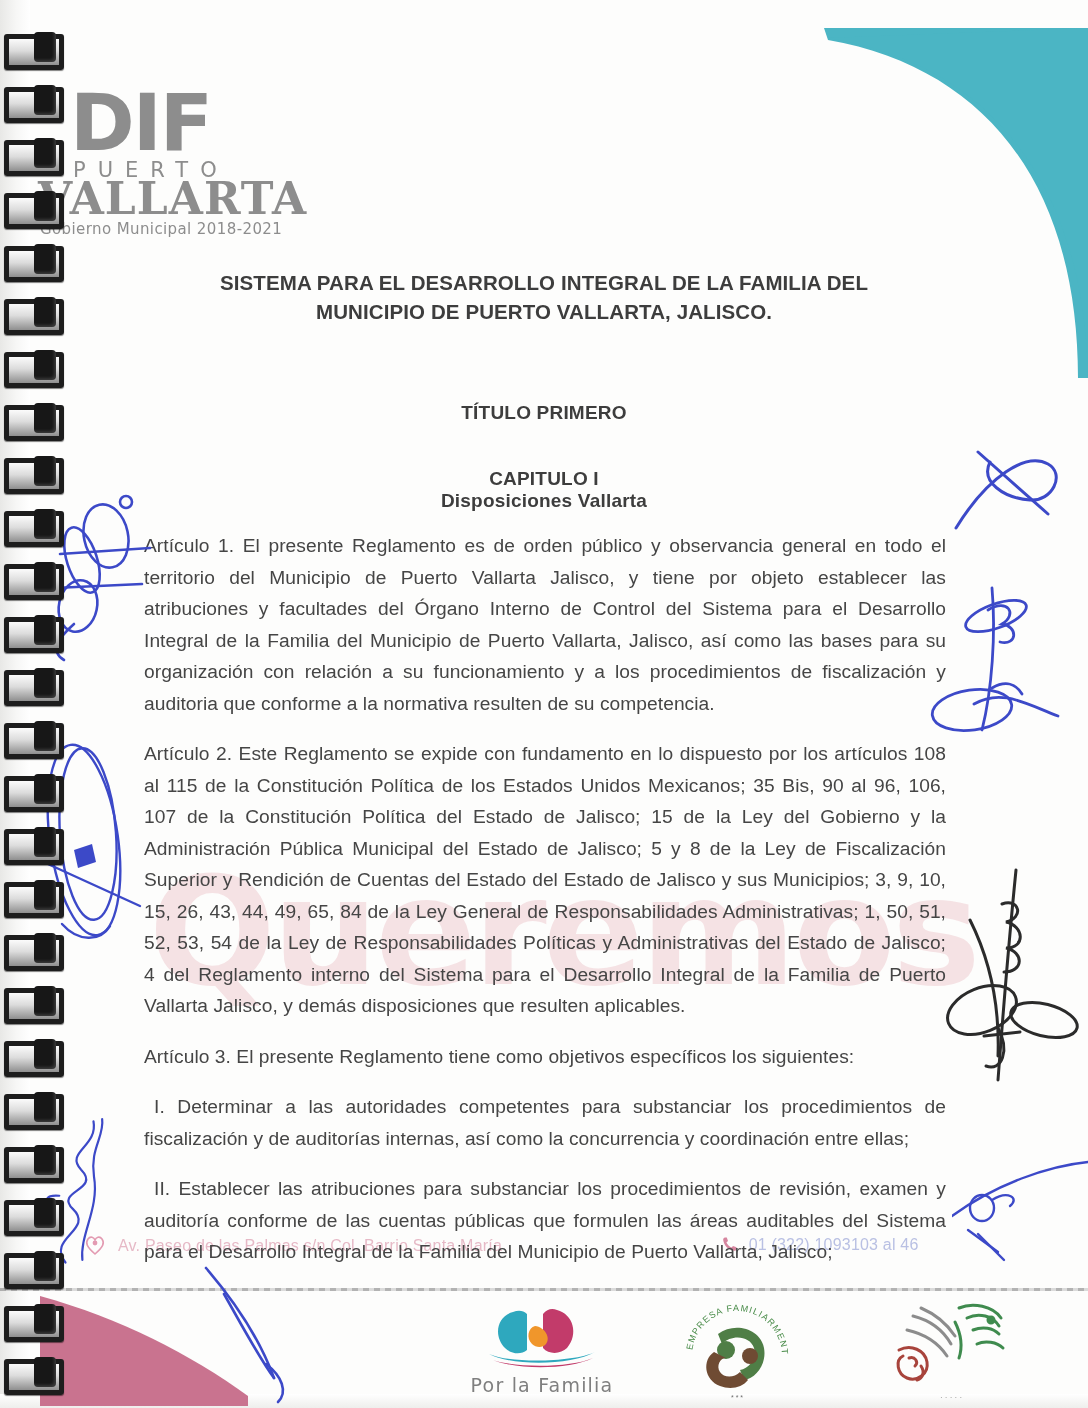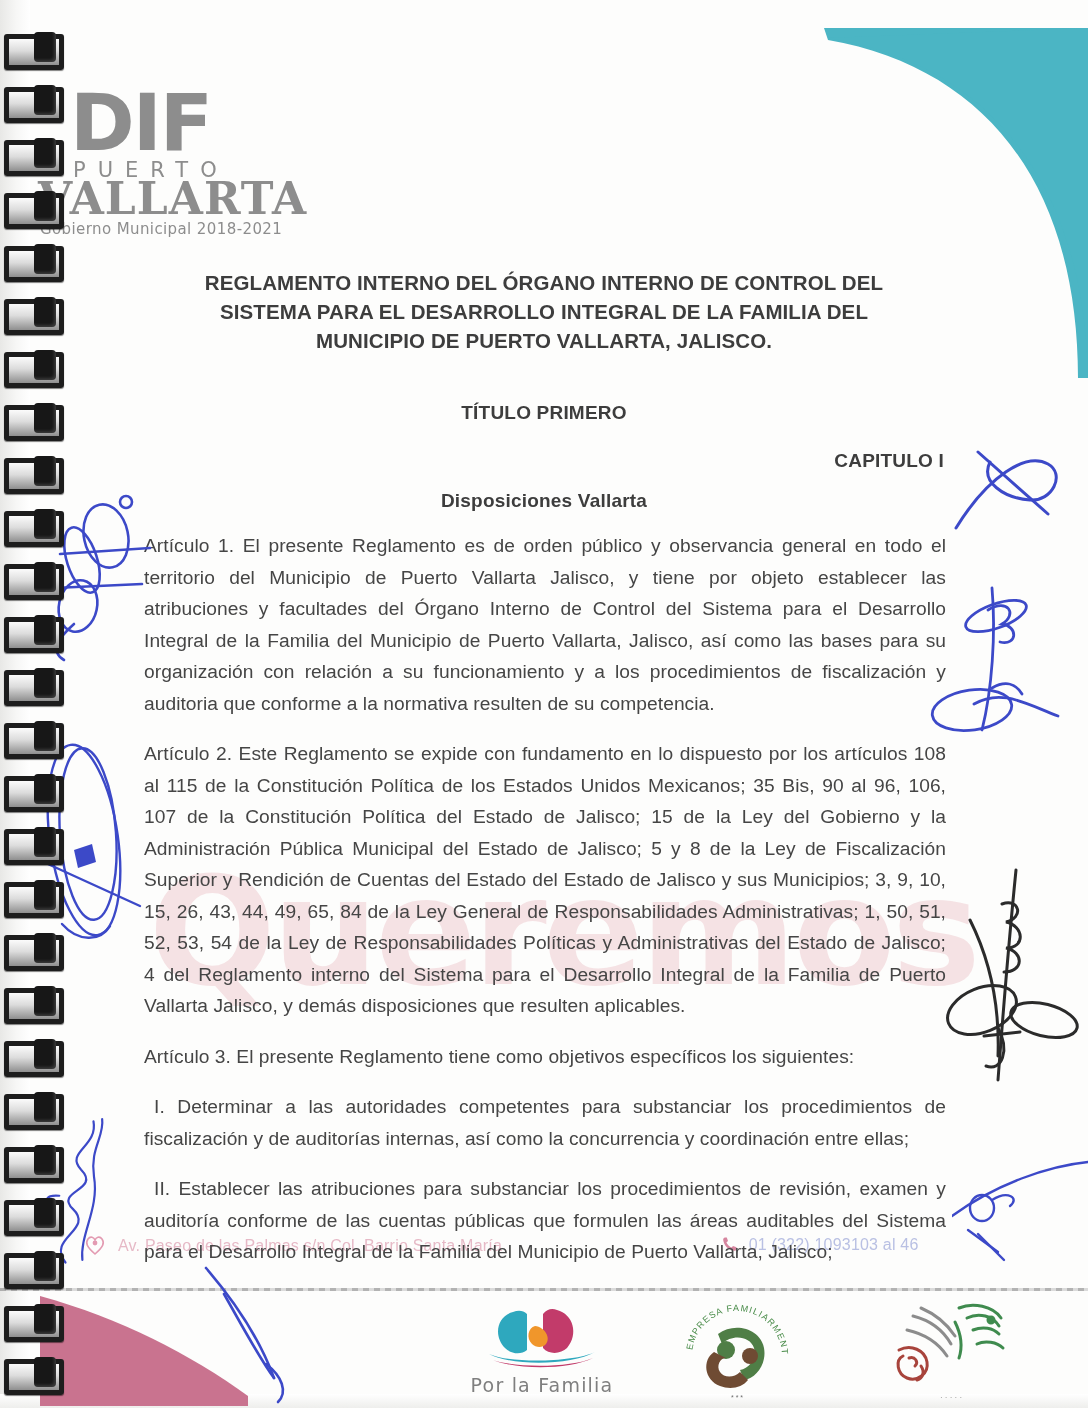--- a/index.html
+++ b/index.html
@@ -54,21 +54,21 @@
 
   
   #doc{position:absolute;left:0;top:0;width:1088px;z-index:12;}
 
   .doc-title{position:absolute;left:144px;top:268px;width:800px;
       text-align:center;font-size:20.5px;font-weight:700;line-height:1.42;
       color:#3d3d3d;letter-spacing:.1px;}
 
   .heading1{position:absolute;left:144px;top:402px;width:800px;text-align:center;
       font-size:19px;font-weight:700;color:#3d3d3d;letter-spacing:.2px;}
-  .heading2{position:absolute;left:144px;top:450px;width:800px;text-align:right;
+  .heading2{position:absolute;left:144px;top:468px;width:800px;text-align:center;
       font-size:19px;font-weight:700;color:#3d3d3d;letter-spacing:.2px;}
   .heading3{position:absolute;left:144px;top:490px;width:800px;text-align:center;
       font-size:19px;font-weight:700;color:#3d3d3d;letter-spacing:.2px;}
 
   #paras{position:absolute;left:144px;top:530px;width:802px;}
   .para{font-size:19.2px;line-height:31.5px;color:#454545;
       text-align:justify;text-justify:inter-word;margin:0 0 19px 0;
       letter-spacing:.05px;}
   .para.indent{text-indent:10px;}
 
@@ -112,21 +112,20 @@
   <div id="logo">
     <div class="logo-dif">DIF</div>
     <div class="logo-puerto">PUERTO</div>
     <div class="logo-vallarta">VALLARTA</div>
     <div class="logo-gob">Gobierno Municipal 2018-2021</div>
   </div>
 
   <div id="doc">
 
     <div class="doc-title">
-      <div>REGLAMENTO INTERNO DEL ÓRGANO INTERNO DE CONTROL DEL</div>
       <div>SISTEMA PARA EL DESARROLLO INTEGRAL DE LA FAMILIA DEL</div>
       <div>MUNICIPIO DE PUERTO VALLARTA, JALISCO.</div>
     </div>
 
     <div class="heading1">TÍTULO PRIMERO</div>
     <div class="heading2">CAPITULO I</div>
     <div class="heading3">Disposiciones Vallarta</div>
 
     <div id="paras">
       <p class="para">Artículo 1. El presente Reglamento es de orden público y observancia general en todo el territorio del Municipio de Puerto Vallarta Jalisco, y tiene por objeto establecer las atribuciones y facultades del Órgano Interno de Control del Sistema para el Desarrollo Integral de la Familia del Municipio de Puerto Vallarta, Jalisco, así como las bases para su organización con relación a su funcionamiento y a los procedimientos de fiscalización y auditoria que conforme a la normativa resulten de su competencia.</p>

